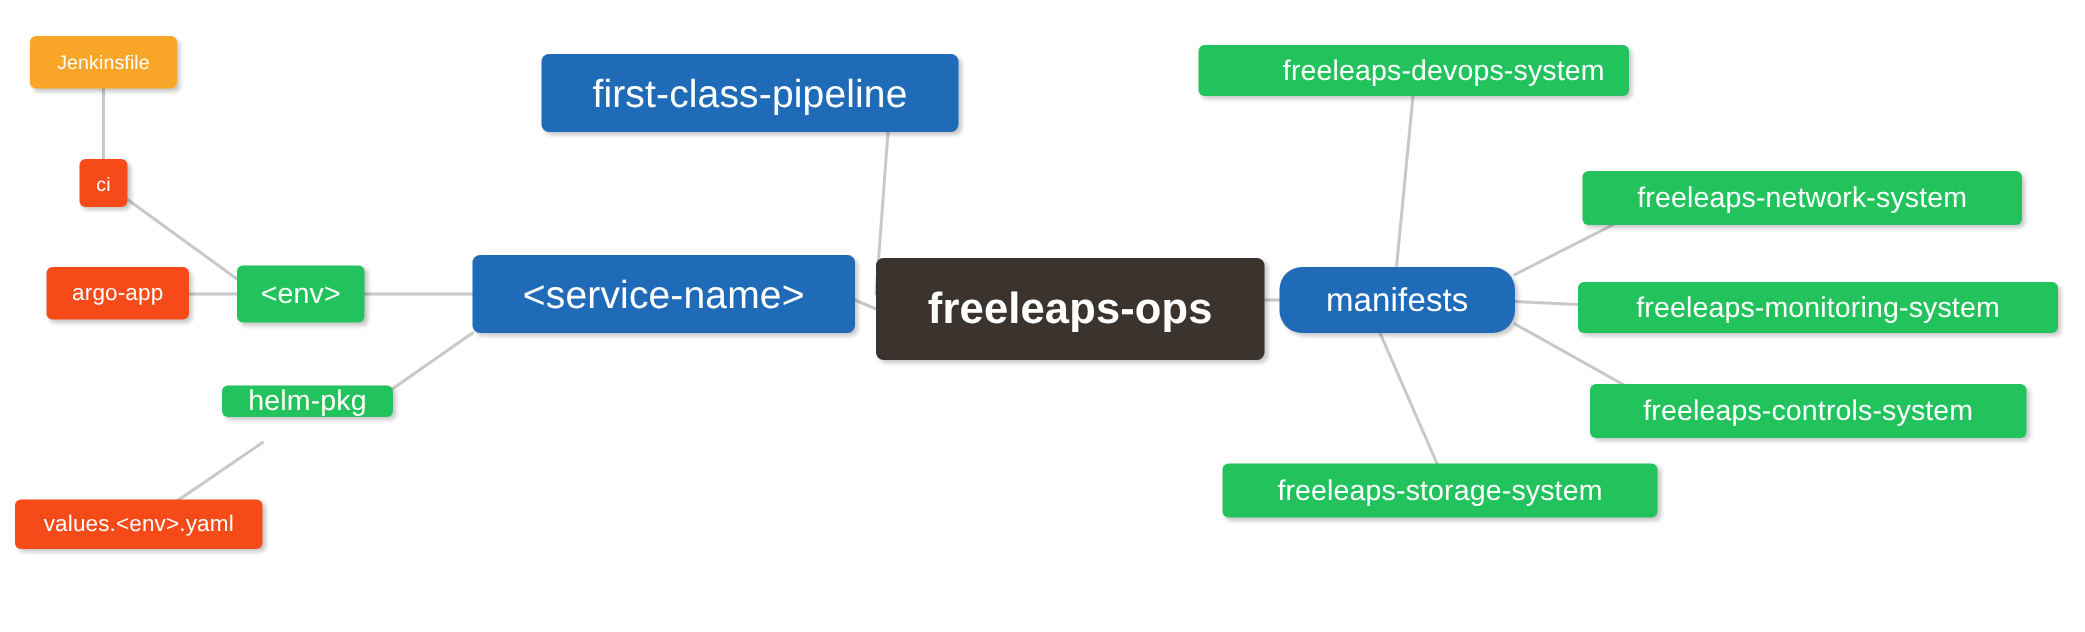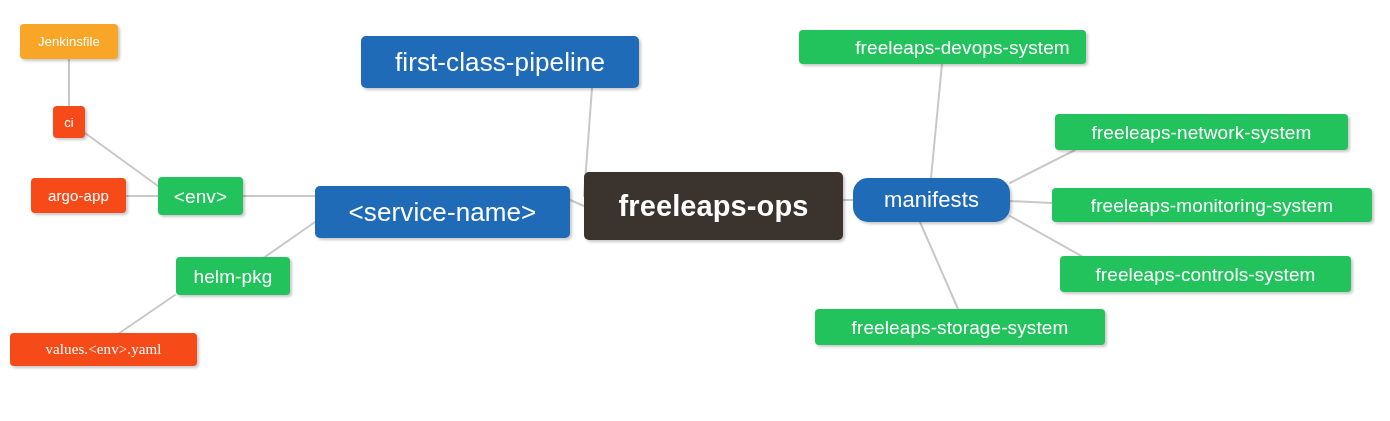--- a/index.html
+++ b/index.html
@@ -71,30 +71,30 @@
       <line x1="1010" y1="216" x2="1085" y2="258" stroke="#c8c8c8" stroke-width="2" stroke-linecap="round"></line>
       <line x1="920" y1="222" x2="958" y2="309" stroke="#c8c8c8" stroke-width="2" stroke-linecap="round"></line>
     </svg>
   <div id="node-layer">
       <div class="node tier-root" style="left: 584px; top: 172px; width: 259px; height: 68px; background: rgb(58, 51, 46); font-weight: bold;">
         <span class="node-label">freeleaps-ops</span>
       </div>
       <div class="node tier-major" style="left: 314px; top: 36px; width: 278px; height: 52px; background: rgb(31, 107, 184); margin-left: 47px;">
         <span class="node-label">first-class-pipeline</span>
       </div>
-      <div class="node tier-major" style="left: 315px; top: 170px; width: 255px; height: 52px; background: rgb(31, 107, 184); margin-top: 16px;">
+      <div class="node tier-major" style="left: 315px; top: 170px; width: 255px; height: 52px; background: rgb(31, 107, 184);">
         <span class="node-label">&lt;service-name&gt;</span>
       </div>
       <div class="node tier-mid" style="left: 853px; top: 178px; width: 157px; height: 44px; background: rgb(31, 107, 184);">
         <span class="node-label">manifests</span>
       </div>
       <div class="node tier-leaf" style="left: 158px; top: 177px; width: 85px; height: 38px; background: rgb(34, 195, 93);">
         <span class="node-label">&lt;env&gt;</span>
       </div>
-      <div class="node tier-leaf" style="left: 148px; top: 257px; width: 114px; height: 38px; background: rgb(34, 195, 93); margin-left: 28px;">
+      <div class="node tier-leaf" style="left: 148px; top: 257px; width: 114px; height: 21px; background: rgb(34, 195, 93);">
         <span class="node-label">helm-pkg</span>
       </div>
       <div class="node tier-leaf" style="left: 799px; top: 30px; width: 287px; height: 34px; background: rgb(34, 195, 93); padding-left: 40px;">
         <span class="node-label">freeleaps-devops-system</span>
       </div>
       <div class="node tier-leaf" style="left: 1055px; top: 114px; width: 293px; height: 36px; background: rgb(34, 195, 93);">
         <span class="node-label">freeleaps-network-system</span>
       </div>
       <div class="node tier-leaf" style="left: 1052px; top: 188px; width: 320px; height: 34px; background: rgb(34, 195, 93);">
         <span class="node-label">freeleaps-monitoring-system</span>
@@ -107,17 +107,17 @@
       </div>
       <div class="node tier-tiny" style="left: 20px; top: 24px; width: 98px; height: 35px; background: rgb(249, 165, 39);">
         <span class="node-label">Jenkinsfile</span>
       </div>
       <div class="node tier-tiny" style="left: 53px; top: 106px; width: 32px; height: 32px; background: rgb(247, 74, 25);">
         <span class="node-label">ci</span>
       </div>
       <div class="node tier-small" style="left: 31px; top: 178px; width: 95px; height: 35px; background: rgb(247, 74, 25);">
         <span class="node-label">argo-app</span>
       </div>
-      <div class="node tier-small" style="left: 10px; top: 333px; width: 187px; height: 33px; background: rgb(247, 74, 25); font-family: Liberation Serif, serif;">
+      <div class="node tier-small" style="left: 10px; top: 333px; width: 165px; height: 33px; background: rgb(247, 74, 25);">
         <span class="node-label">values.&lt;env&gt;.yaml</span>
       </div>
     </div>
 </div>
 
 </body></html>

